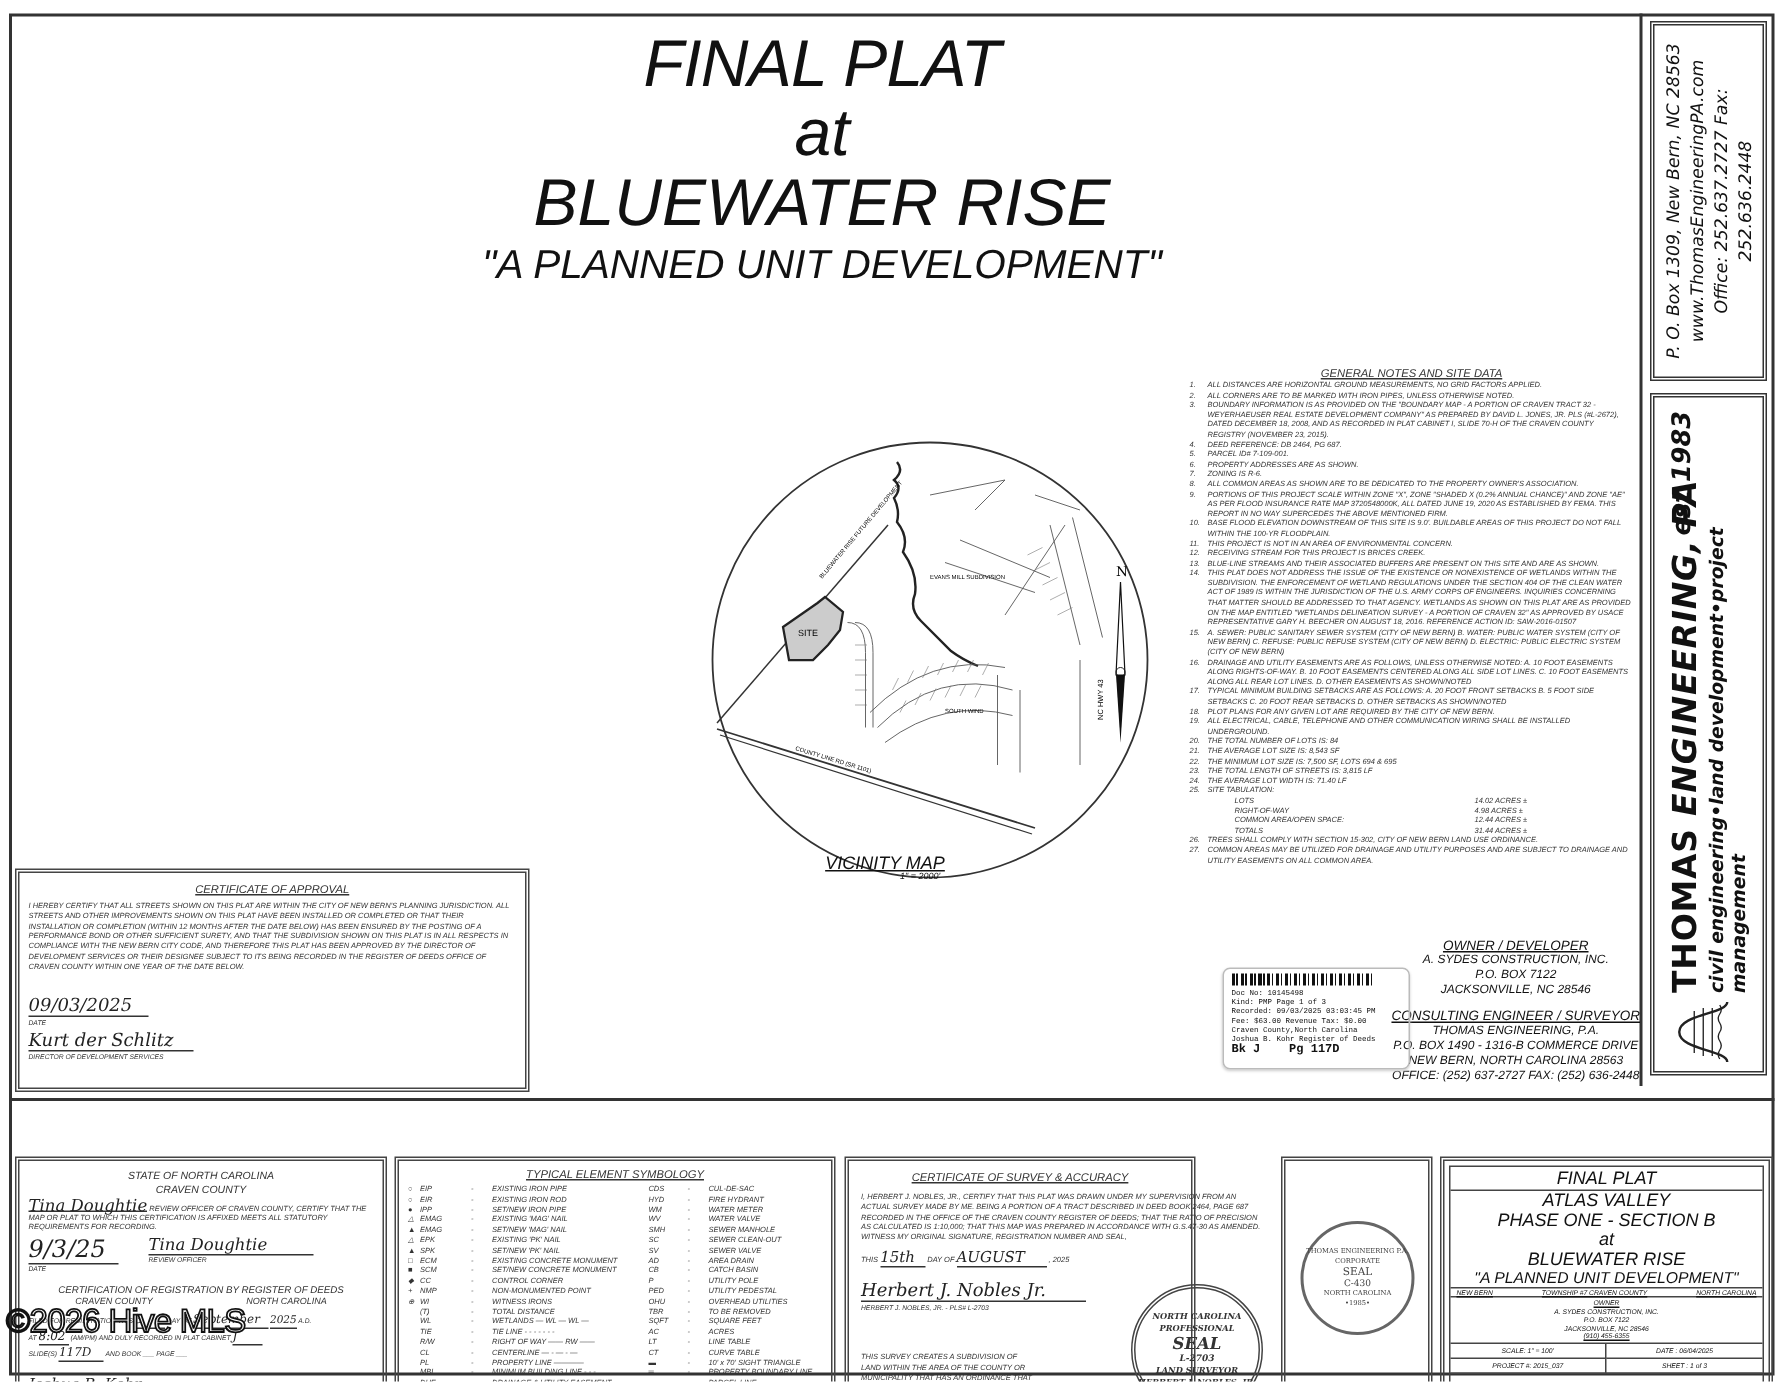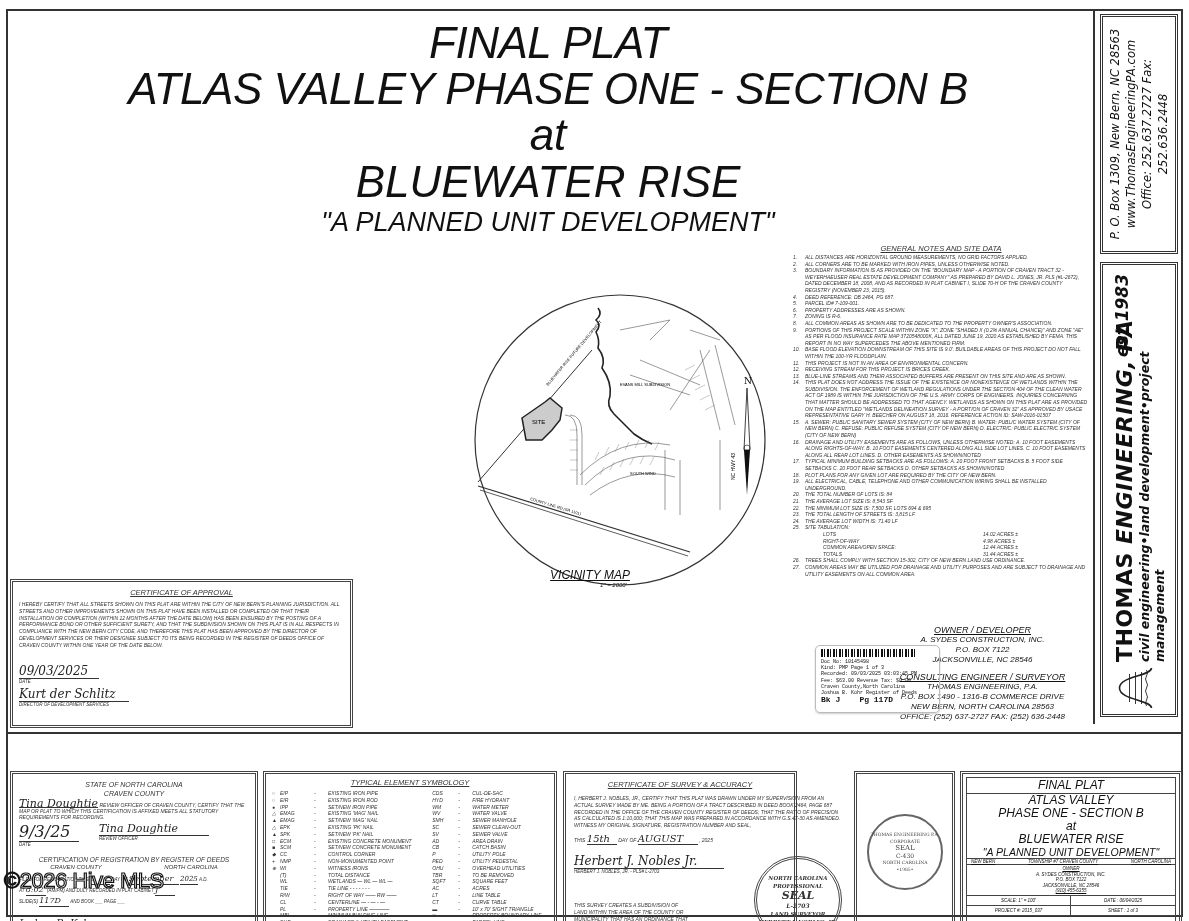--- a/index.html
+++ b/index.html
@@ -23,21 +23,21 @@
   .firm-box .tag { font-size: 12.5px; font-style: italic; font-weight: bold; }
   .firm-box .est { position: absolute; right: 4px; top: 0px; font-size: 17px; font-style: italic; font-weight: bold; }
 
   .notes { left: 793px; top: 244px; width: 296px; font-size: 5px; line-height: 6.6px; font-style: italic; color: #333; }
   .notes .hd { text-align: center; text-decoration: underline; font-size: 7.5px; line-height: 9px; margin-bottom: 1px; }
   .notes .row { display: flex; }
   .notes .num { width: 12px; flex: none; }
   .notes .tab { display: flex; padding-left: 30px; }
   .notes .tab span:first-child { width: 160px; }
 
-  .owner { left: 880px; top: 625px; width: 205px; text-align: center; font-style: italic; font-size: 8px; line-height: 10px; }
+  .owner { left: 908px; top: 625px; width: 205px; text-align: center; font-style: italic; font-size: 8px; line-height: 10px; }
   .owner .h { text-decoration: underline; font-size: 9px; }
   .owner .gap { height: 7px; }
 
   .recording-label { left: 815px; top: 645px; width: 125px; height: 68px; border: 1px solid #bbb; border-radius: 5px; padding: 3px 5px; font-family: "Liberation Mono", monospace; font-size: 5px; line-height: 6.2px; box-shadow: 0 1px 2px #ccc; }
   .barcode { height: 8px; margin-bottom: 2px; background: repeating-linear-gradient(90deg, #111 0 2px, #fff 2px 3px, #111 3px 4px, #fff 4px 6px); width: 95px; }
   .recording-label .bk { font-size: 8px; font-weight: bold; margin-top: 1px; }
 
   .vicinity { left: 470px; top: 290px; width: 300px; height: 300px; }
   .vicinity-title { left: 540px; top: 568px; width: 100px; text-align: center; font-style: italic; font-size: 12px; text-decoration: underline; }
   .vicinity-scale { left: 600px; top: 582px; font-size: 6px; font-style: italic; }
@@ -78,21 +78,20 @@
   .seal { position: absolute; border-radius: 50%; border: 2px solid #555; display: flex; align-items: center; justify-content: center; text-align: center; font-family: "DejaVu Serif", serif; }
   .watermark { left: 4px; top: 868px; font-size: 22px; color: #fff; -webkit-text-stroke: 1.2px #111; font-family: "Liberation Sans", sans-serif; letter-spacing: -0.5px; }
 </style>
 </head>
 <body>
 
 <div class="abs sheet-border"></div>
 
 <div class="abs title-block">
   <div class="t1">FINAL PLAT</div>
-  <div class="t2">ATLAS VALLEY PHASE ONE - SECTION B</div>
   <div class="t3">at</div>
   <div class="t4">BLUEWATER RISE</div>
   <div class="t5">"A PLANNED UNIT DEVELOPMENT"</div>
 </div>
 
 <div class="abs right-strip"></div>
 <div class="abs contact-box">
   <div class="rot">
     <div>P. O. Box 1309, New Bern, NC 28563</div>
     <div>www.ThomasEngineeringPA.com</div>

